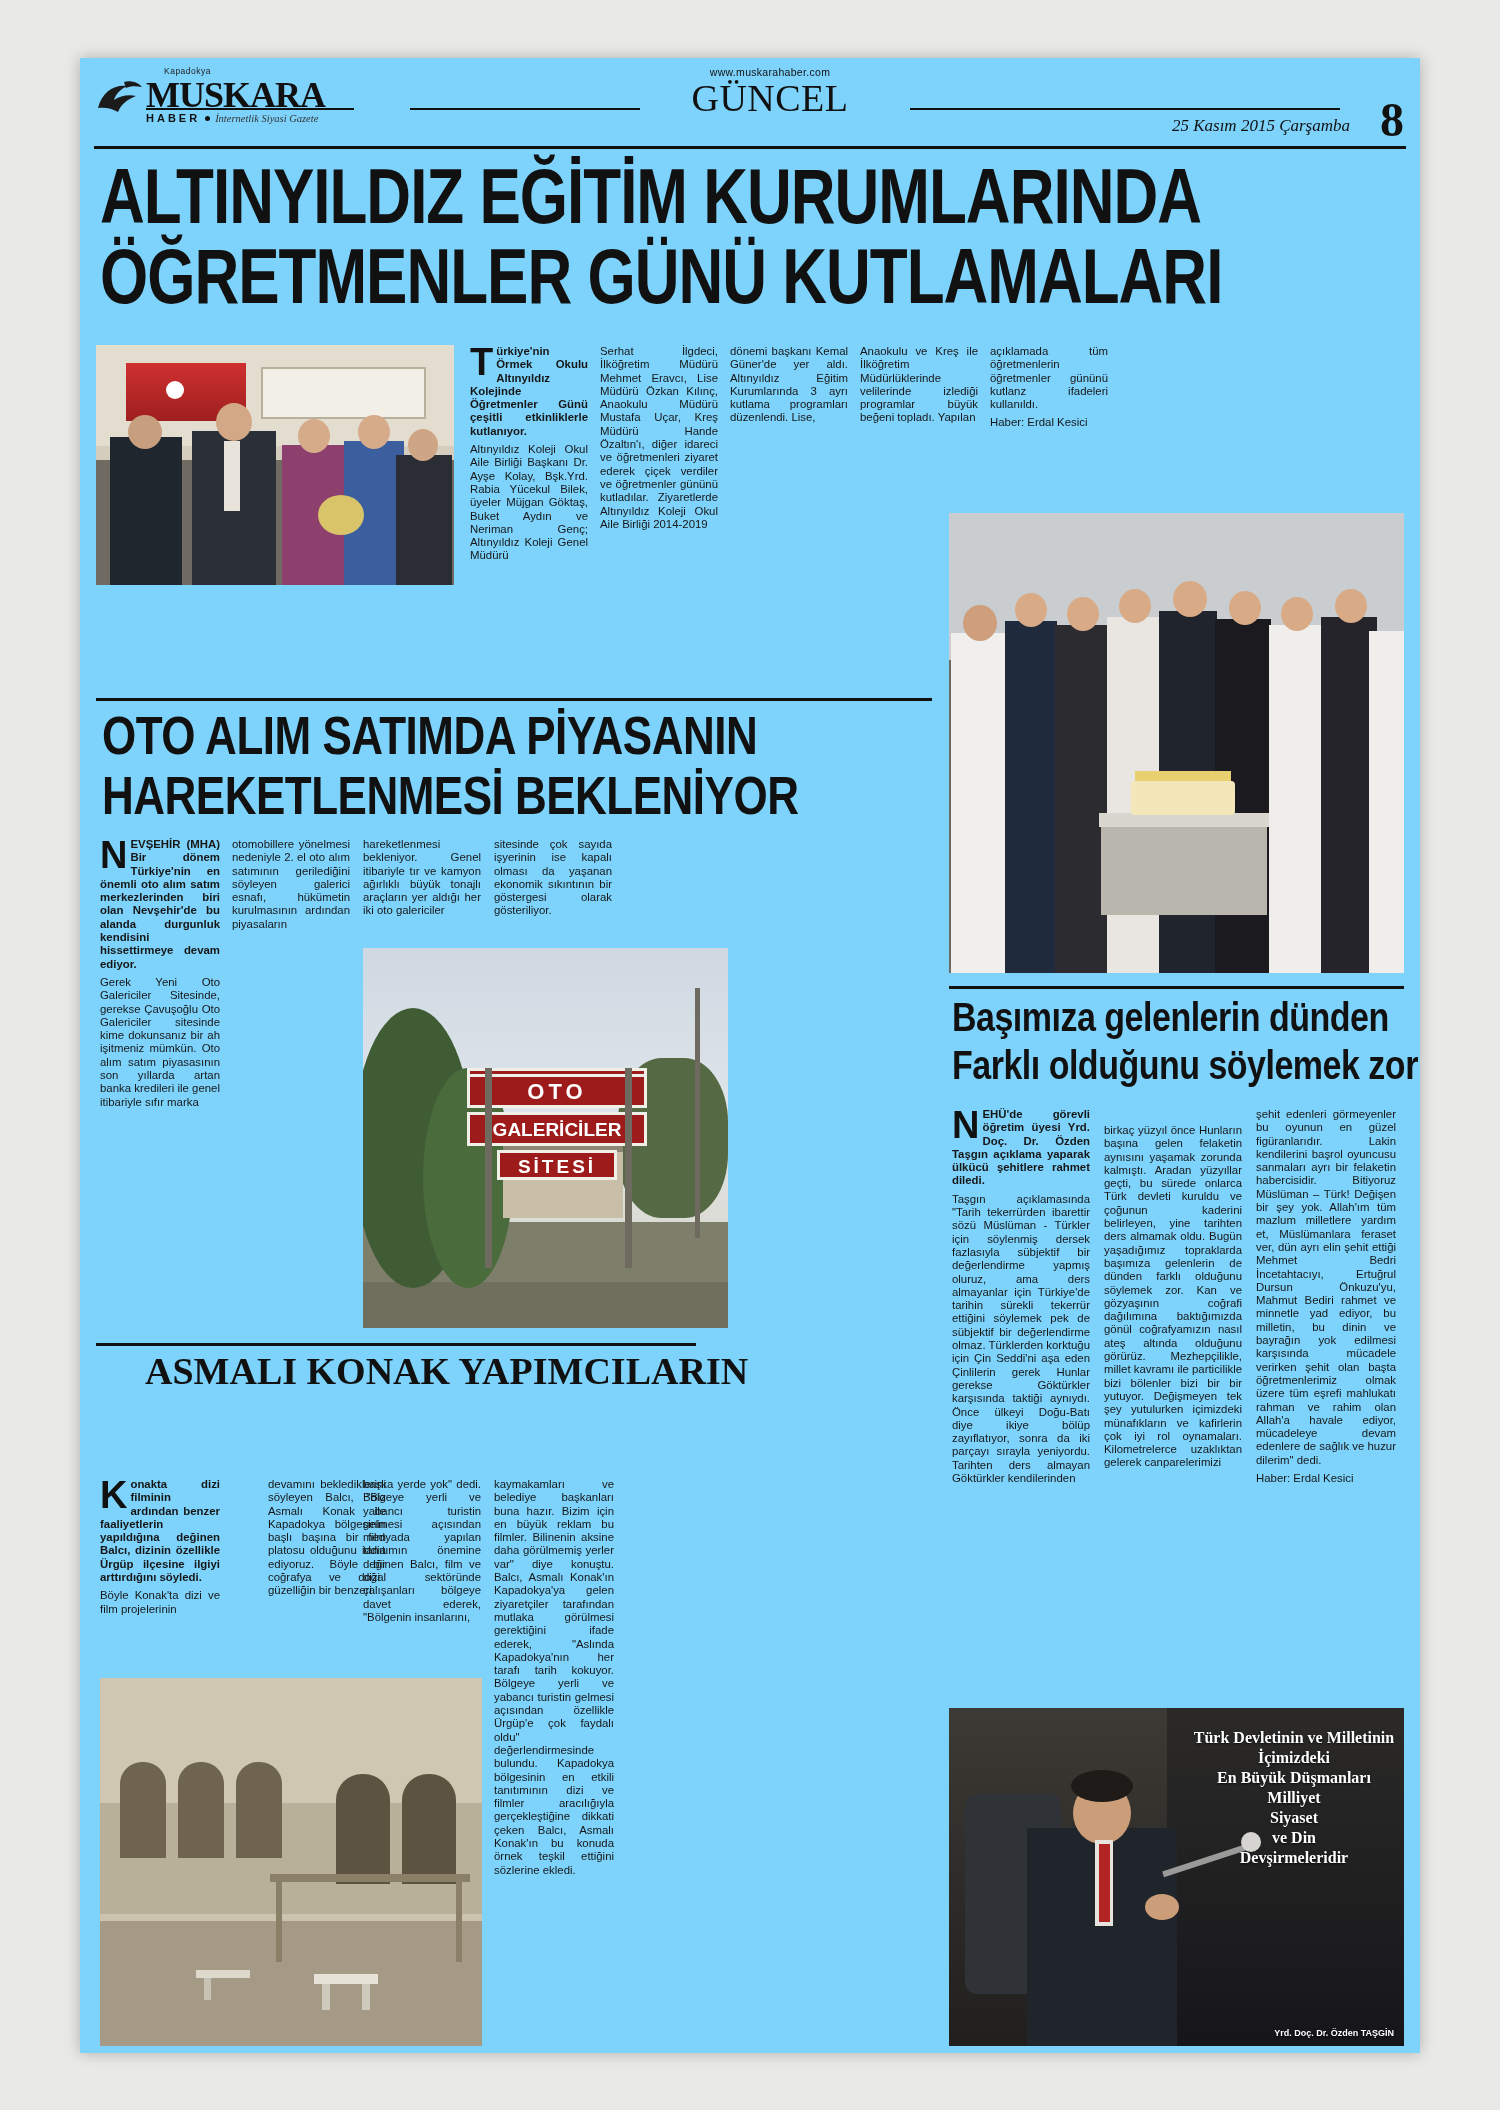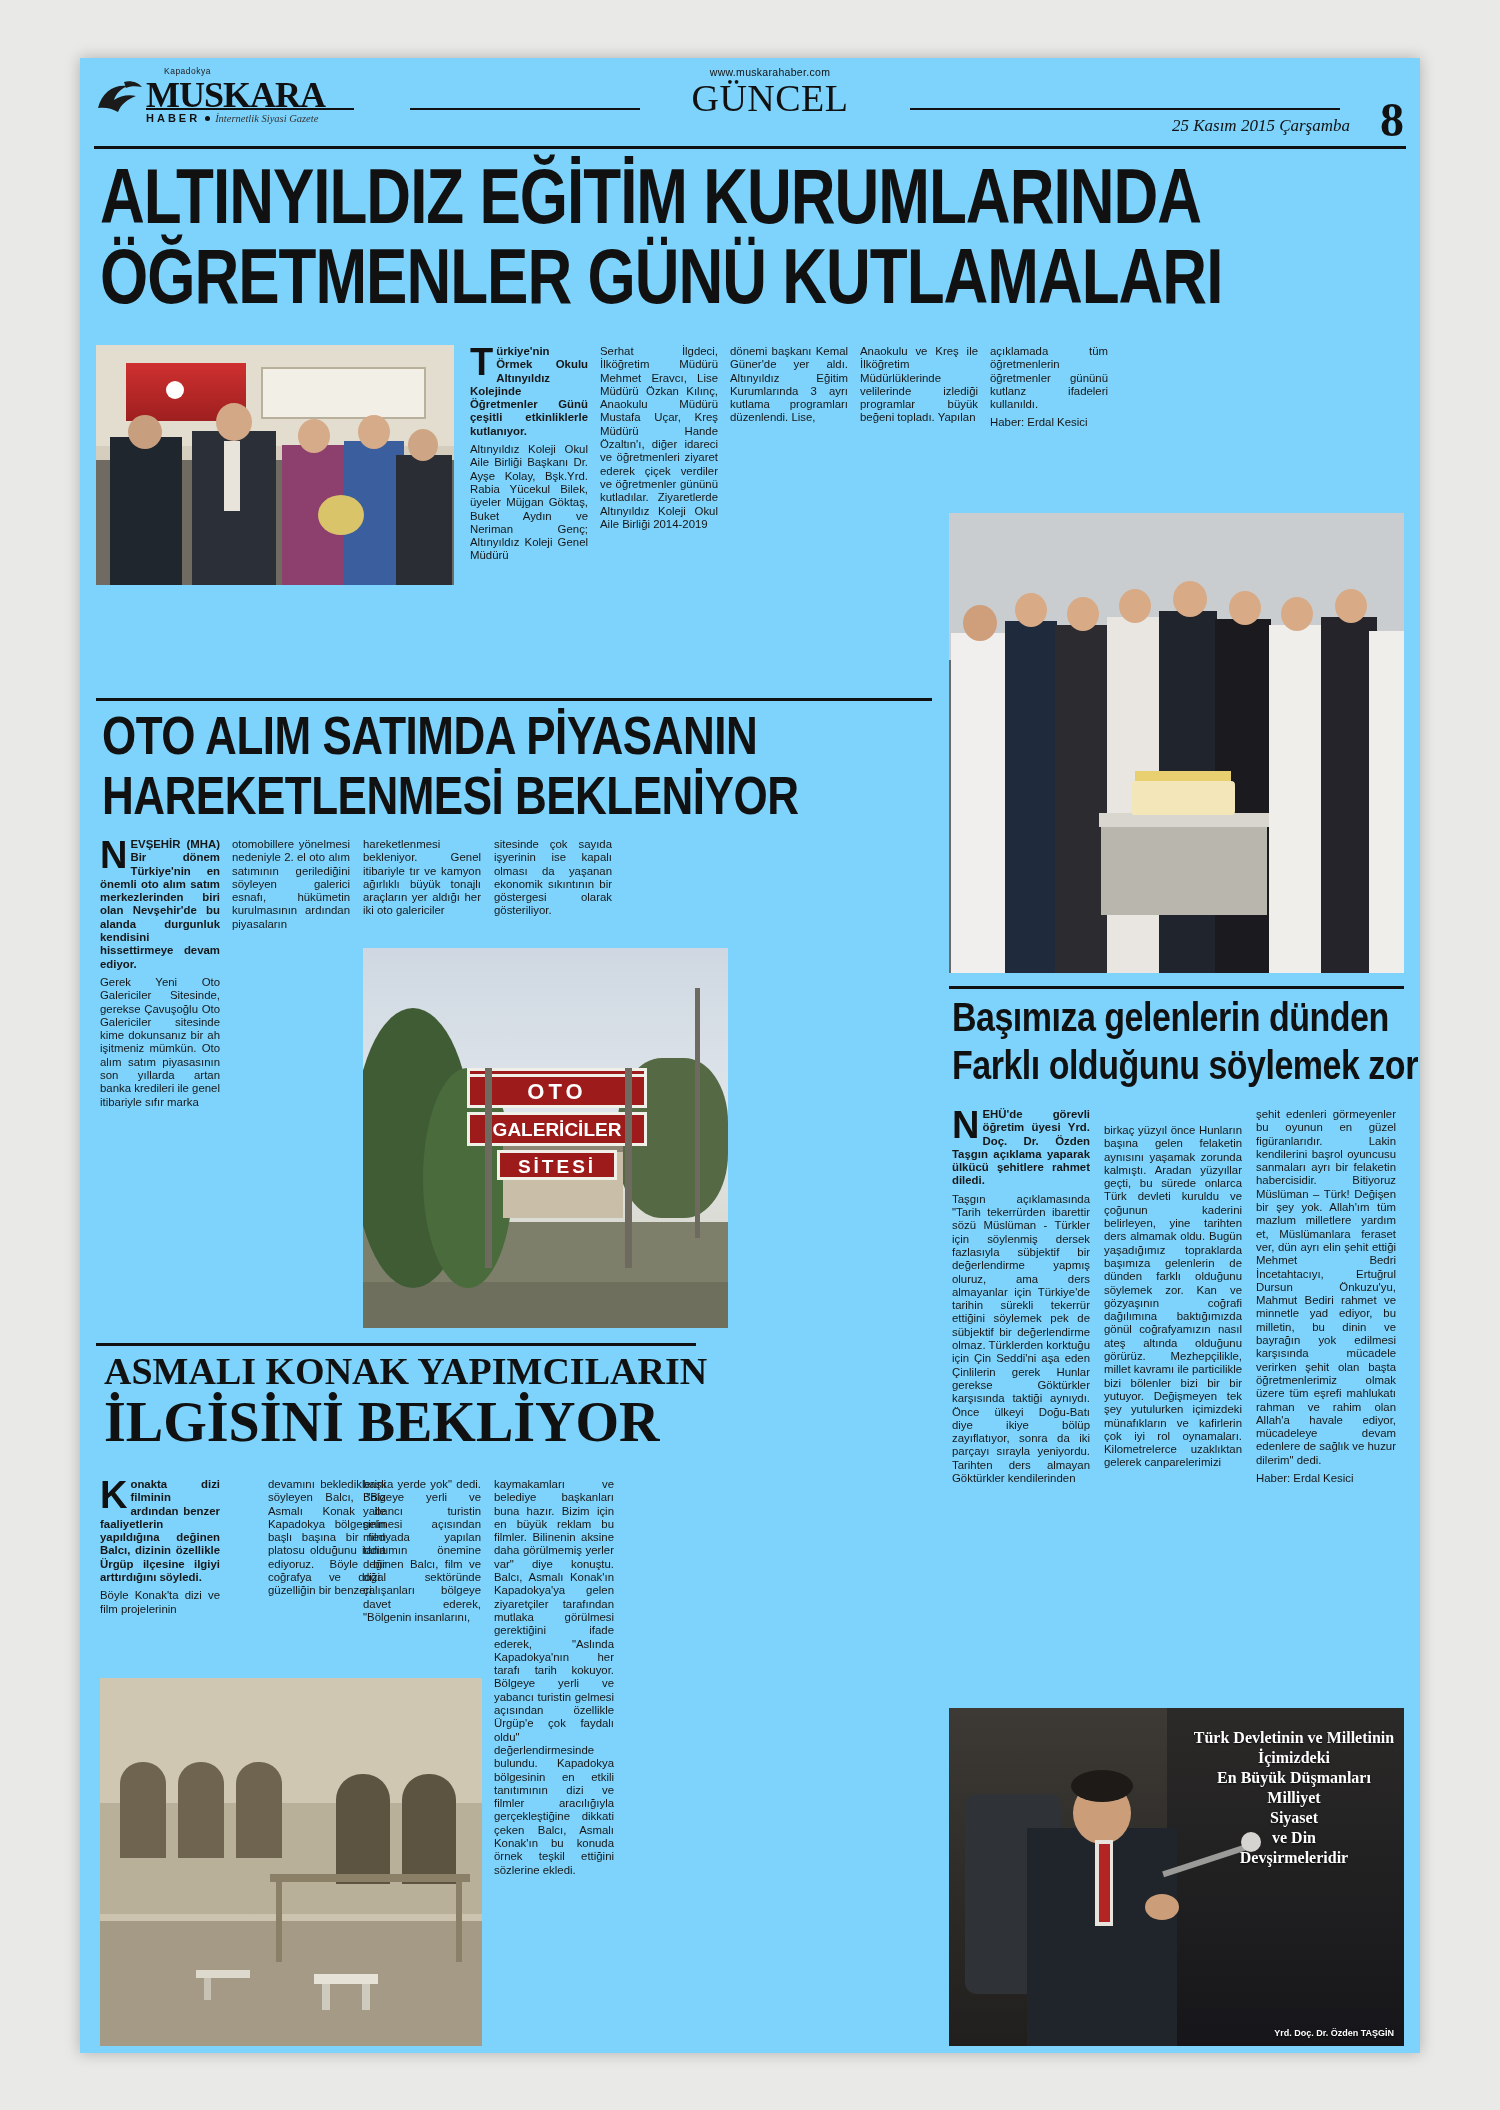--- a/index.html
+++ b/index.html
@@ -99,21 +99,21 @@
     font-weight:bold; color:#111;
     letter-spacing:-0.5px;
   }
   .sub-head div { transform:scaleY(1.22); transform-origin:left top; white-space:nowrap; }
 
   .sub-head-serif {
     position:absolute;
     font-family:"Liberation Serif", serif;
     font-weight:bold; color:#111;
   }
-  .sub-head-serif div { white-space:nowrap; }
+  .sub-head-serif div { white-space:nowrap;margin-left:41px; }
 
   
   .ph-wall { position:absolute; inset:0; background:linear-gradient(#d9d2c4,#cfc7b6); }
   .ph-sky { position:absolute; inset:0; background:linear-gradient(#cfd8e2 0%, #dfe5ea 45%, #d8d2bf 100%); }
   .blob { position:absolute; border-radius:50%; }
   .rectblob { position:absolute; }
 
   .caption-box {
     position:absolute; color:#fff; font-weight:bold;
     font-family:"Liberation Serif", serif; text-align:center;
@@ -281,23 +281,20 @@
 
     <div class="rectblob" style="left:122px; top:120px; width:7px; height:200px; background:#6f6a60;"></div>
     <div class="rectblob" style="left:262px; top:120px; width:7px; height:200px; background:#6f6a60;"></div>
     <div class="rectblob" style="left:332px; top:40px; width:5px; height:250px; background:#6f6a60;"></div>
   </div>
 
   <div class="rule-h" style="left:16px; top:1285px; width:600px; height:3px;"></div>
   <div class="sub-head-serif" style="left:24px; top:1292px; font-size:38px; line-height:42px;">
     <div>ASMALI KONAK YAPIMCILARIN</div>
   </div>
-  <div class="sub-head-serif" style="left:24px; top:1334px; font-size:56px; line-height:60px;">
-    <div>İLGİSİNİ BEKLİYOR</div>
-  </div>
 
   <div class="col" style="left:20px; top:1420px; width:120px;">
     <div class="dropcap-wrap">
       <span class="dropcap">K</span>
       <p class="bold">onakta dizi filminin ardından benzer faaliyetlerin yapıldığına değinen Balcı, dizinin özellikle Ürgüp ilçesine ilgiyi arttırdığını söyledi.</p>
     </div>
     <p>Böyle Konak'ta dizi ve film projelerinin</p>
   </div>
   <div class="col" style="left:152px; top:1420px; width:118px;margin-left:36px;">
     <p>devamını beklediklerini söyleyen Balcı, "Biz Asmalı Konak ile Kapadokya bölgesinin başlı başına bir film platosu olduğunu iddia ediyoruz. Böyle bir coğrafya ve doğal güzelliğin bir benzeri</p>

